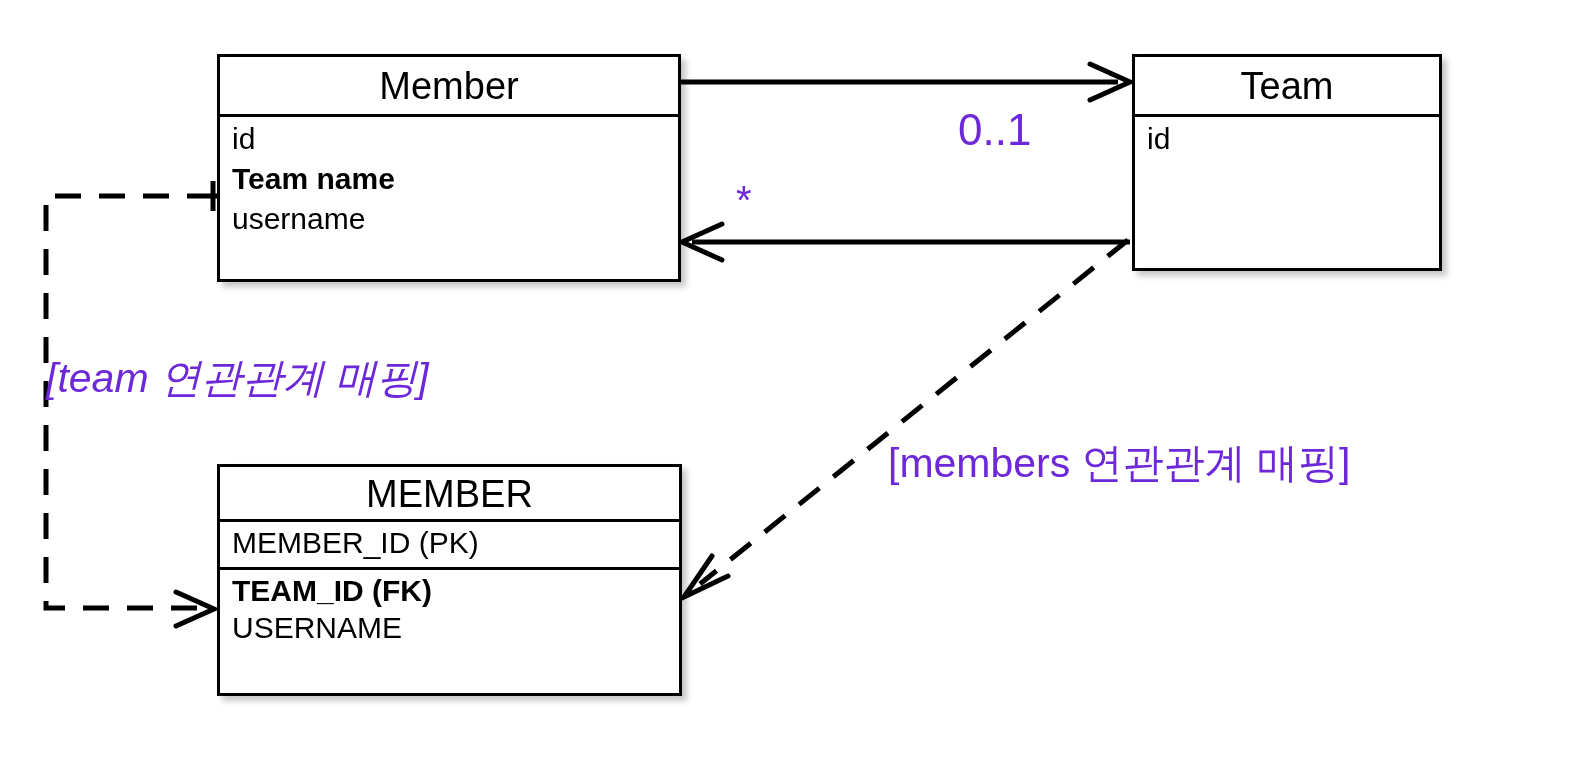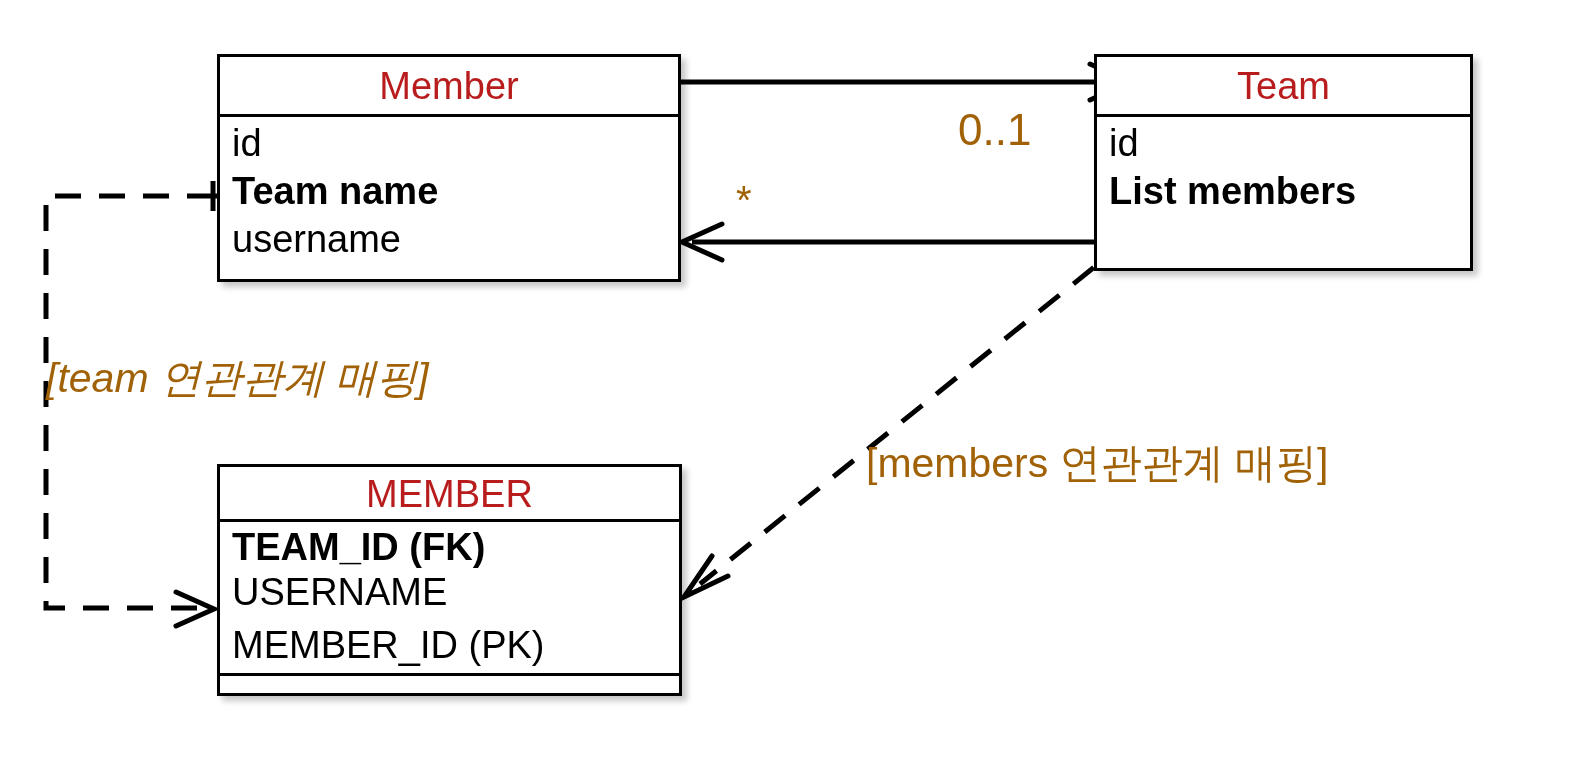--- a/index.html
+++ b/index.html
@@ -34,64 +34,64 @@
     position: absolute;
     background: #ffffff;
     border: 3px solid #000000;
     box-sizing: border-box;
     box-shadow: 5px 5px 6px rgba(0,0,0,0.22);
   }
   .box .title {
     text-align: center;
     font-size: 38px;
     line-height: 1.0;
-    color: #b91c1c;
+    color: #000000;
     padding: 10px 4px 9px 4px;
     border-bottom: 3px solid #000000;
     white-space: nowrap;
   }
   .box .compartment {
     padding: 2px 0 6px 0;
   }
   .box .compartment.divided {
     border-bottom: 3px solid #000000;
   }
   .box .attr {
-    font-size: 38px;
+    font-size: 30px;
     line-height: 1.0;
     color: #000000;
     padding: 5px 0 5px 12px;
     white-space: nowrap;
   }
   .box .attr.bold {
     font-weight: bold;
   }
 
   
   #box-member { left: 217px; top: 54px; width: 464px; height: 228px; }
   
-  #box-team   { left: 1094px; top: 54px; width: 379px; height: 217px; }
+  #box-team   { left: 1132px; top: 54px; width: 310px; height: 217px; }
   
   #box-member-table { left: 217px; top: 464px; width: 465px; height: 232px; }
 
   #box-member-table .title { padding: 8px 4px 6px 4px; }
   #box-member-table .attr { padding: 4px 0 3px 12px; }
 
   
   .label {
     position: absolute;
     font-size: 41px;
     line-height: 1.0;
-    color: #a16207;
+    color: #6d28d9;
     white-space: nowrap;
   }
   #label-mult-01   { left: 958px;  top: 108px; font-size: 44px; }
   #label-mult-many { left: 736px;  top: 180px; font-size: 40px; }
   #label-team-mapping    { left: 46px;  top: 358px; font-style: italic; }
-  #label-members-mapping { left: 866px; top: 443px; }
+  #label-members-mapping { left: 888px; top: 443px; }
 </style>
 </head>
 <body>
 
 <div id="canvas">
 
   <svg class="layer" viewBox="0 0 1570 766" xmlns="http://www.w3.org/2000/svg">
 
     <g>
       <line x1="681" y1="82" x2="1118" y2="82" stroke="#000000" stroke-width="5"></line>
@@ -122,32 +122,31 @@
       <div class="attr">id</div>
       <div class="attr bold">Team name</div>
       <div class="attr">username</div>
     </div>
   </div>
 
   <div class="box" id="box-team">
     <div class="title">Team</div>
     <div class="compartment">
       <div class="attr">id</div>
-      <div class="attr bold">List members</div>
     </div>
   </div>
 
   <div class="box" id="box-member-table">
     <div class="title">MEMBER</div>
+    <div class="compartment divided">
+      <div class="attr">MEMBER_ID (PK)</div>
+    </div>
     <div class="compartment">
       <div class="attr bold">TEAM_ID (FK)</div>
       <div class="attr">USERNAME</div>
-    </div>
-    <div class="compartment divided">
-      <div class="attr">MEMBER_ID (PK)</div>
     </div>
   </div>
 
   <div class="label" id="label-mult-01">0..1</div>
 
   <div class="label" id="label-mult-many">*</div>
 
   <div class="label" id="label-team-mapping">[team 연관관계 매핑]</div>
 
   <div class="label" id="label-members-mapping">[members 연관관계 매핑]</div>

